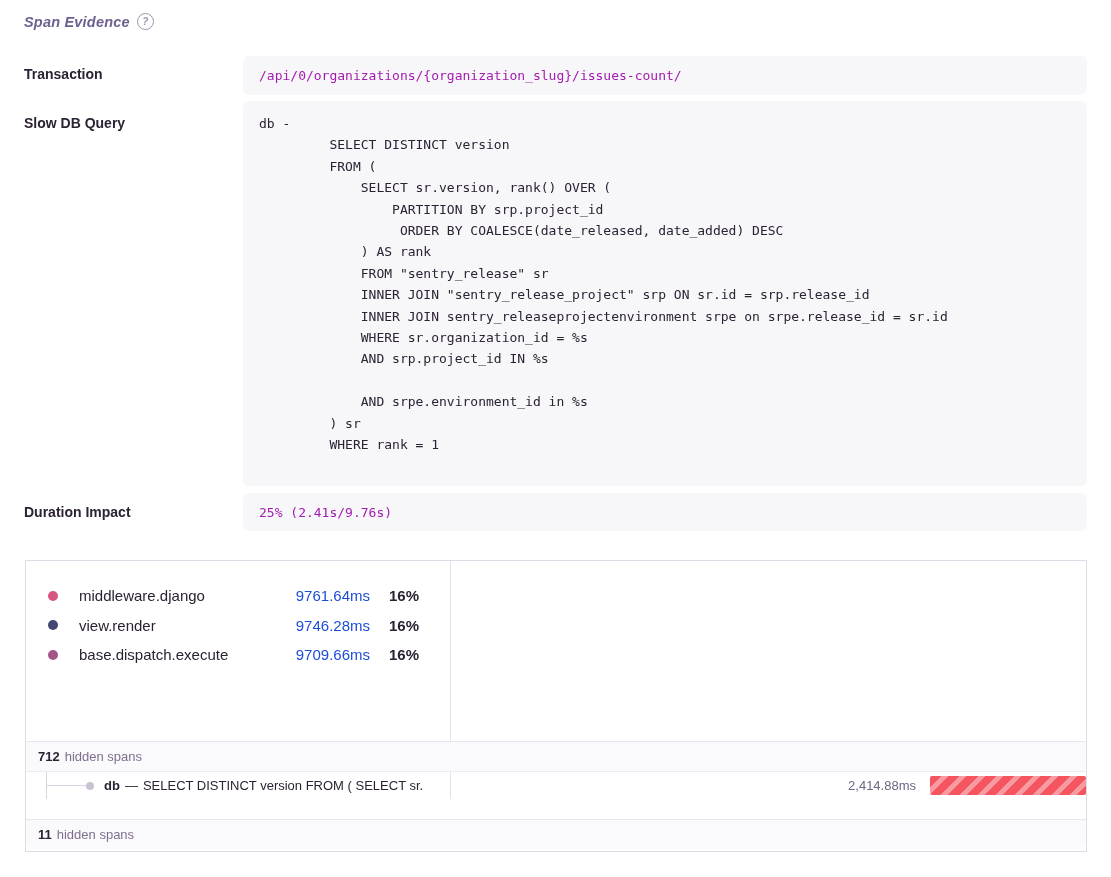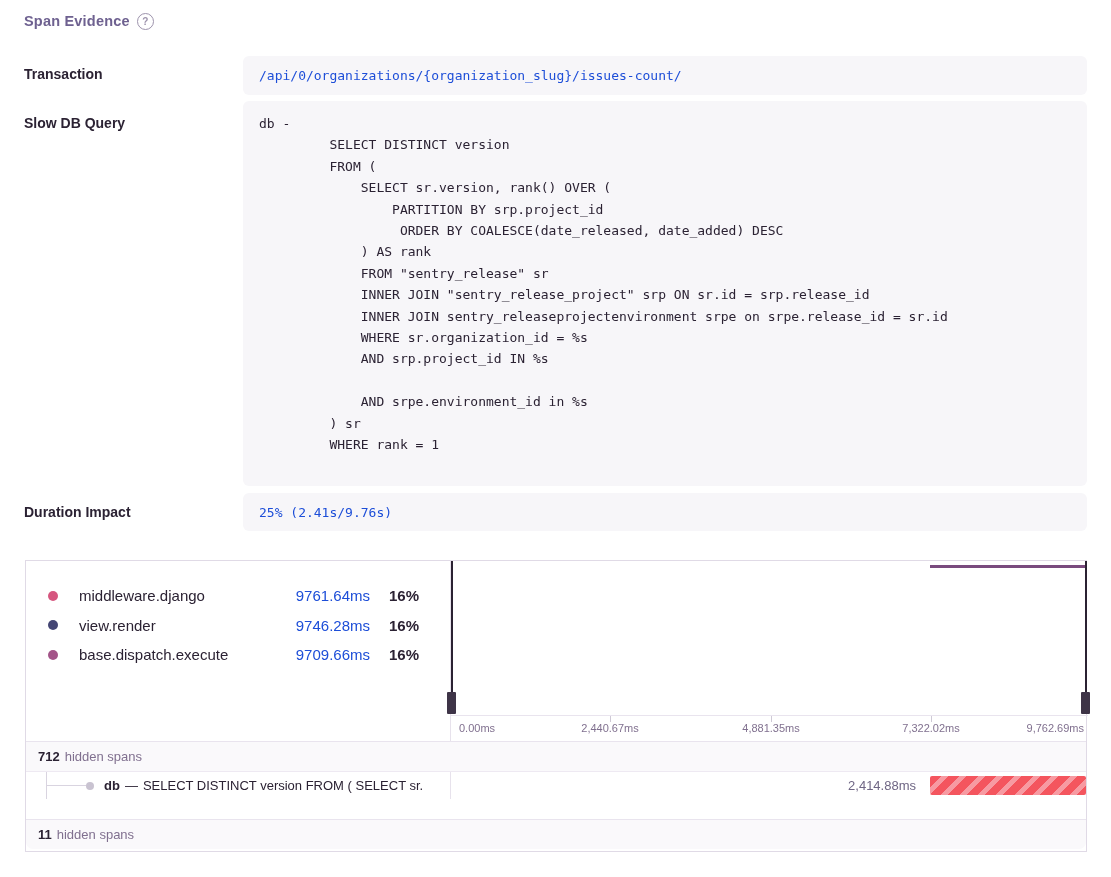--- a/index.html
+++ b/index.html
@@ -1,31 +1,31 @@
 <!DOCTYPE html>
 <html><head>
 <meta charset="utf-8">
 <style>
   html,body{margin:0;padding:0;background:#fff;}
   .page{position:relative;width:1111px;height:877px;background:#fff;
         font-family:"Liberation Sans",sans-serif;color:#2b2233;overflow:hidden;}
   .mono{font-family:"DejaVu Sans Mono","Liberation Mono",monospace;}
 
   
-  .section-header{position:absolute;left:24px;top:13px;display:flex;align-items:flex-start;gap:7px;}
+  .section-header{position:absolute;left:24px;top:13px;display:flex;align-items:flex-end;gap:7px;font-style:italic;}
   .section-title{font-size:14.5px;font-weight:700;color:#6e6190;letter-spacing:.2px;}
   .help-icon{width:15px;height:15px;border:1.5px solid #9d93ac;border-radius:50%;
              color:#9d93ac;font-size:10px;font-weight:700;display:flex;align-items:center;
              justify-content:center;line-height:1;cursor:pointer;}
 
   
   .kv-label{position:absolute;left:24px;font-size:14px;font-weight:700;color:#2b2233;}
   .kv-value{position:absolute;left:243px;width:844px;background:#f7f6f9;border-radius:6px;
             box-sizing:border-box;}
-  .kv-single{height:39px;display:flex;align-items:center;padding:0 16px;font-size:13px;color:#1d4ed8;text-align:center;}
+  .kv-single{height:39px;display:flex;align-items:center;padding:0 16px;font-size:13px;color:#a21caf;text-align:center;}
   .kv-pre{margin:0;padding:12px 16px;font-size:13px;line-height:21.4px;color:#2b2233;white-space:pre;}
 
   
   .widget{position:absolute;left:25px;top:560px;width:1062px;height:292px;
           border:1px solid #e0dae6;border-radius:0;box-sizing:border-box;background:#fff;}
 
   .legend-col{position:absolute;left:0;top:0;width:425px;height:204px;
               border-right:1px solid #e7e2ec;box-sizing:border-box;}
   .legend-rows{position:absolute;left:0;top:20px;right:0;}
   .legend-row{display:flex;align-items:center;height:29.5px;padding:0 24px 0 22px;cursor:pointer;}
@@ -126,38 +126,20 @@
         <div class="legend-row">
           <span class="legend-dot" style="background-color: rgb(163, 84, 136);"></span>
           <span class="legend-label">base.dispatch.execute</span>
           <span class="legend-duration">9709.66ms</span>
           <span class="legend-percent">16%</span>
         </div>
       </div>
       <div class="hscrollbar"></div>
     </div>
 
-    <div class="minimap-col">
-      <div class="mini-span" style="left: 479px; width: 157px; background-color: rgb(122, 75, 126);"></div>
-      <div class="handle-line" style="left:0;"></div>
-      <div class="handle-grip" style="left:-4px;"></div>
-      <div class="handle-line" style="left:634px;"></div>
-      <div class="handle-grip" style="left:630px;"></div>
-
-      <div class="axis-row">
-        <span class="axis-tick" style="left:159px;"></span>
-        <span class="axis-tick" style="left:320px;"></span>
-        <span class="axis-tick" style="left:480px;"></span>
-        <span class="axis-label" style="left:8px;">0.00ms</span>
-        <span class="axis-label" style="left:159px;transform:translateX(-50%);">2,440.67ms</span>
-        <span class="axis-label" style="left:320px;transform:translateX(-50%);">4,881.35ms</span>
-        <span class="axis-label" style="left:480px;transform:translateX(-50%);">7,322.02ms</span>
-        <span class="axis-label" style="right:4px;">9,762.69ms</span>
-      </div>
-    </div>
 
     <div class="row-hidden first">
       <b>712</b>
       <span>hidden spans</span>
     </div>
 
     <div class="span-row">
       <div class="span-left">
         <span class="tree-vline"></span>
         <span class="tree-hline"></span>

